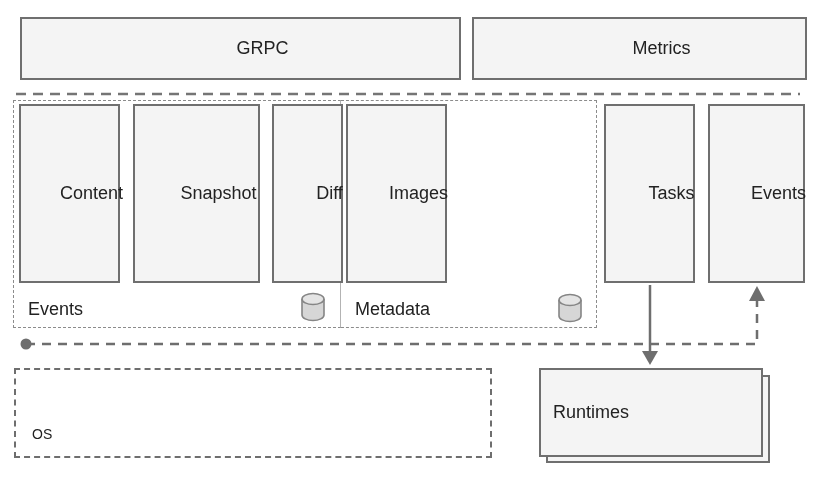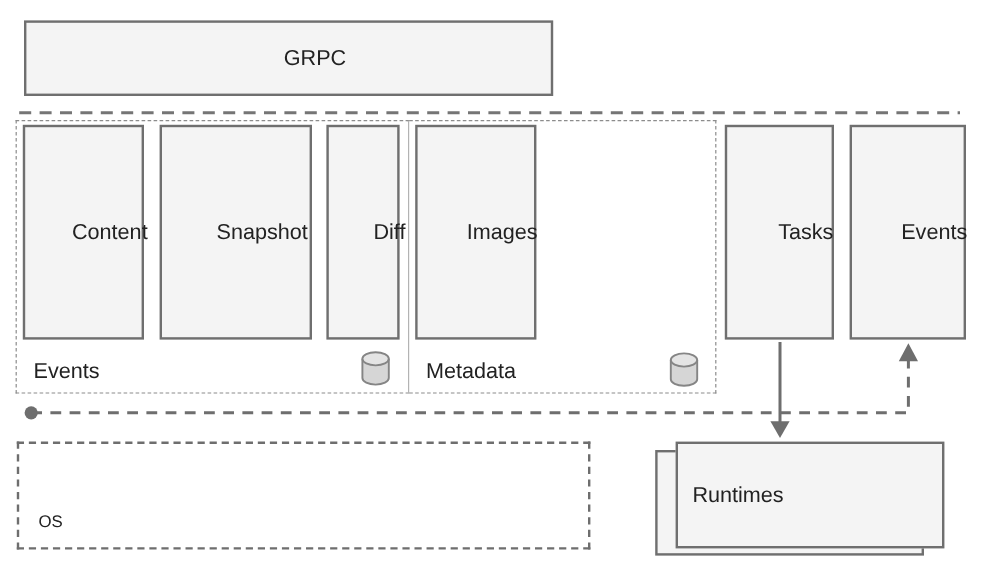--- a/index.html
+++ b/index.html
@@ -57,21 +57,20 @@
     background:var(--node-fill);
     border:2px solid var(--node-border);
   }
   .runtimes-box{
     position:absolute;
     background:var(--node-fill);
     border:2px solid var(--node-border);
     display:flex;align-items:center;
     padding-left:12px;
     font-size:18px;
-    margin-left:24px;
   }
   .connectors{position:absolute;left:0;top:0;z-index:1;}
   .layer{z-index:2;}
   .watermark{
     position:absolute;left:538px;top:459px;
     font-size:15px;letter-spacing:0.5px;
     color:var(--watermark);
     z-index:5;white-space:nowrap;
   }
 </style>
@@ -85,20 +84,23 @@
     <circle cx="26" cy="344" r="5.5" fill="#6e6e6e"></circle>
     <path d="M26,344 H757 V300" fill="none" stroke="#6e6e6e" stroke-width="2.5" stroke-dasharray="9 7"></path>
     <polygon points="749,301 765,301 757,286" fill="#6e6e6e"></polygon>
     <line x1="650" y1="285" x2="650" y2="352" stroke="#6e6e6e" stroke-width="2.5"></line>
     <polygon points="642,351 658,351 650,365" fill="#6e6e6e"></polygon>
   </svg>
 
   <div class="node layer" style="left:20px;top:17px;width:441px;height:63px">
     <span>GRPC</span>
   </div>
+  <div class="node layer" style="left:472px;top:17px;width:335px;height:63px">
+    <span>Metrics</span>
+  </div>
 
   <div class="group storage layer" style="left:13px;top:100px;width:328px;height:228px">
     <span class="group-label">Events</span>
     <svg class="db-icon" style="right:13px;bottom:5px" width="28" height="30" viewBox="0 0 28 30">
       <path d="M3,7 v16 a11,5.5 0 0 0 22,0 v-16" fill="#d6d6d6" stroke="#858585" stroke-width="1.6"></path>
       <ellipse cx="14" cy="7" rx="11" ry="5.5" fill="#e4e4e4" stroke="#858585" stroke-width="1.6"></ellipse>
     </svg>
   </div>
 
   <div class="group metadata layer" style="left:341px;top:100px;width:256px;height:228px">
@@ -108,21 +110,21 @@
       <ellipse cx="14" cy="7" rx="11" ry="5.5" fill="#e4e4e4" stroke="#858585" stroke-width="1.6"></ellipse>
     </svg>
   </div>
 
   <div class="node layer" style="left:19px;top:104px;width:101px;height:179px">
     <span>Content</span>
   </div>
   <div class="node layer" style="left:133px;top:104px;width:127px;height:179px">
     <span>Snapshot</span>
   </div>
-  <div class="node layer" style="left:272px;top:104px;width:61px;height:179px">
+  <div class="node layer" style="left:272px;top:104px;width:71px;height:179px">
     <span>Diff</span>
   </div>
   <div class="node layer" style="left:346px;top:104px;width:101px;height:179px">
     <span>Images</span>
   </div>
   <div class="node layer" style="left:604px;top:104px;width:91px;height:179px">
     <span>Tasks</span>
   </div>
   <div class="node layer" style="left:708px;top:104px;width:97px;height:179px">
     <span>Events</span>

